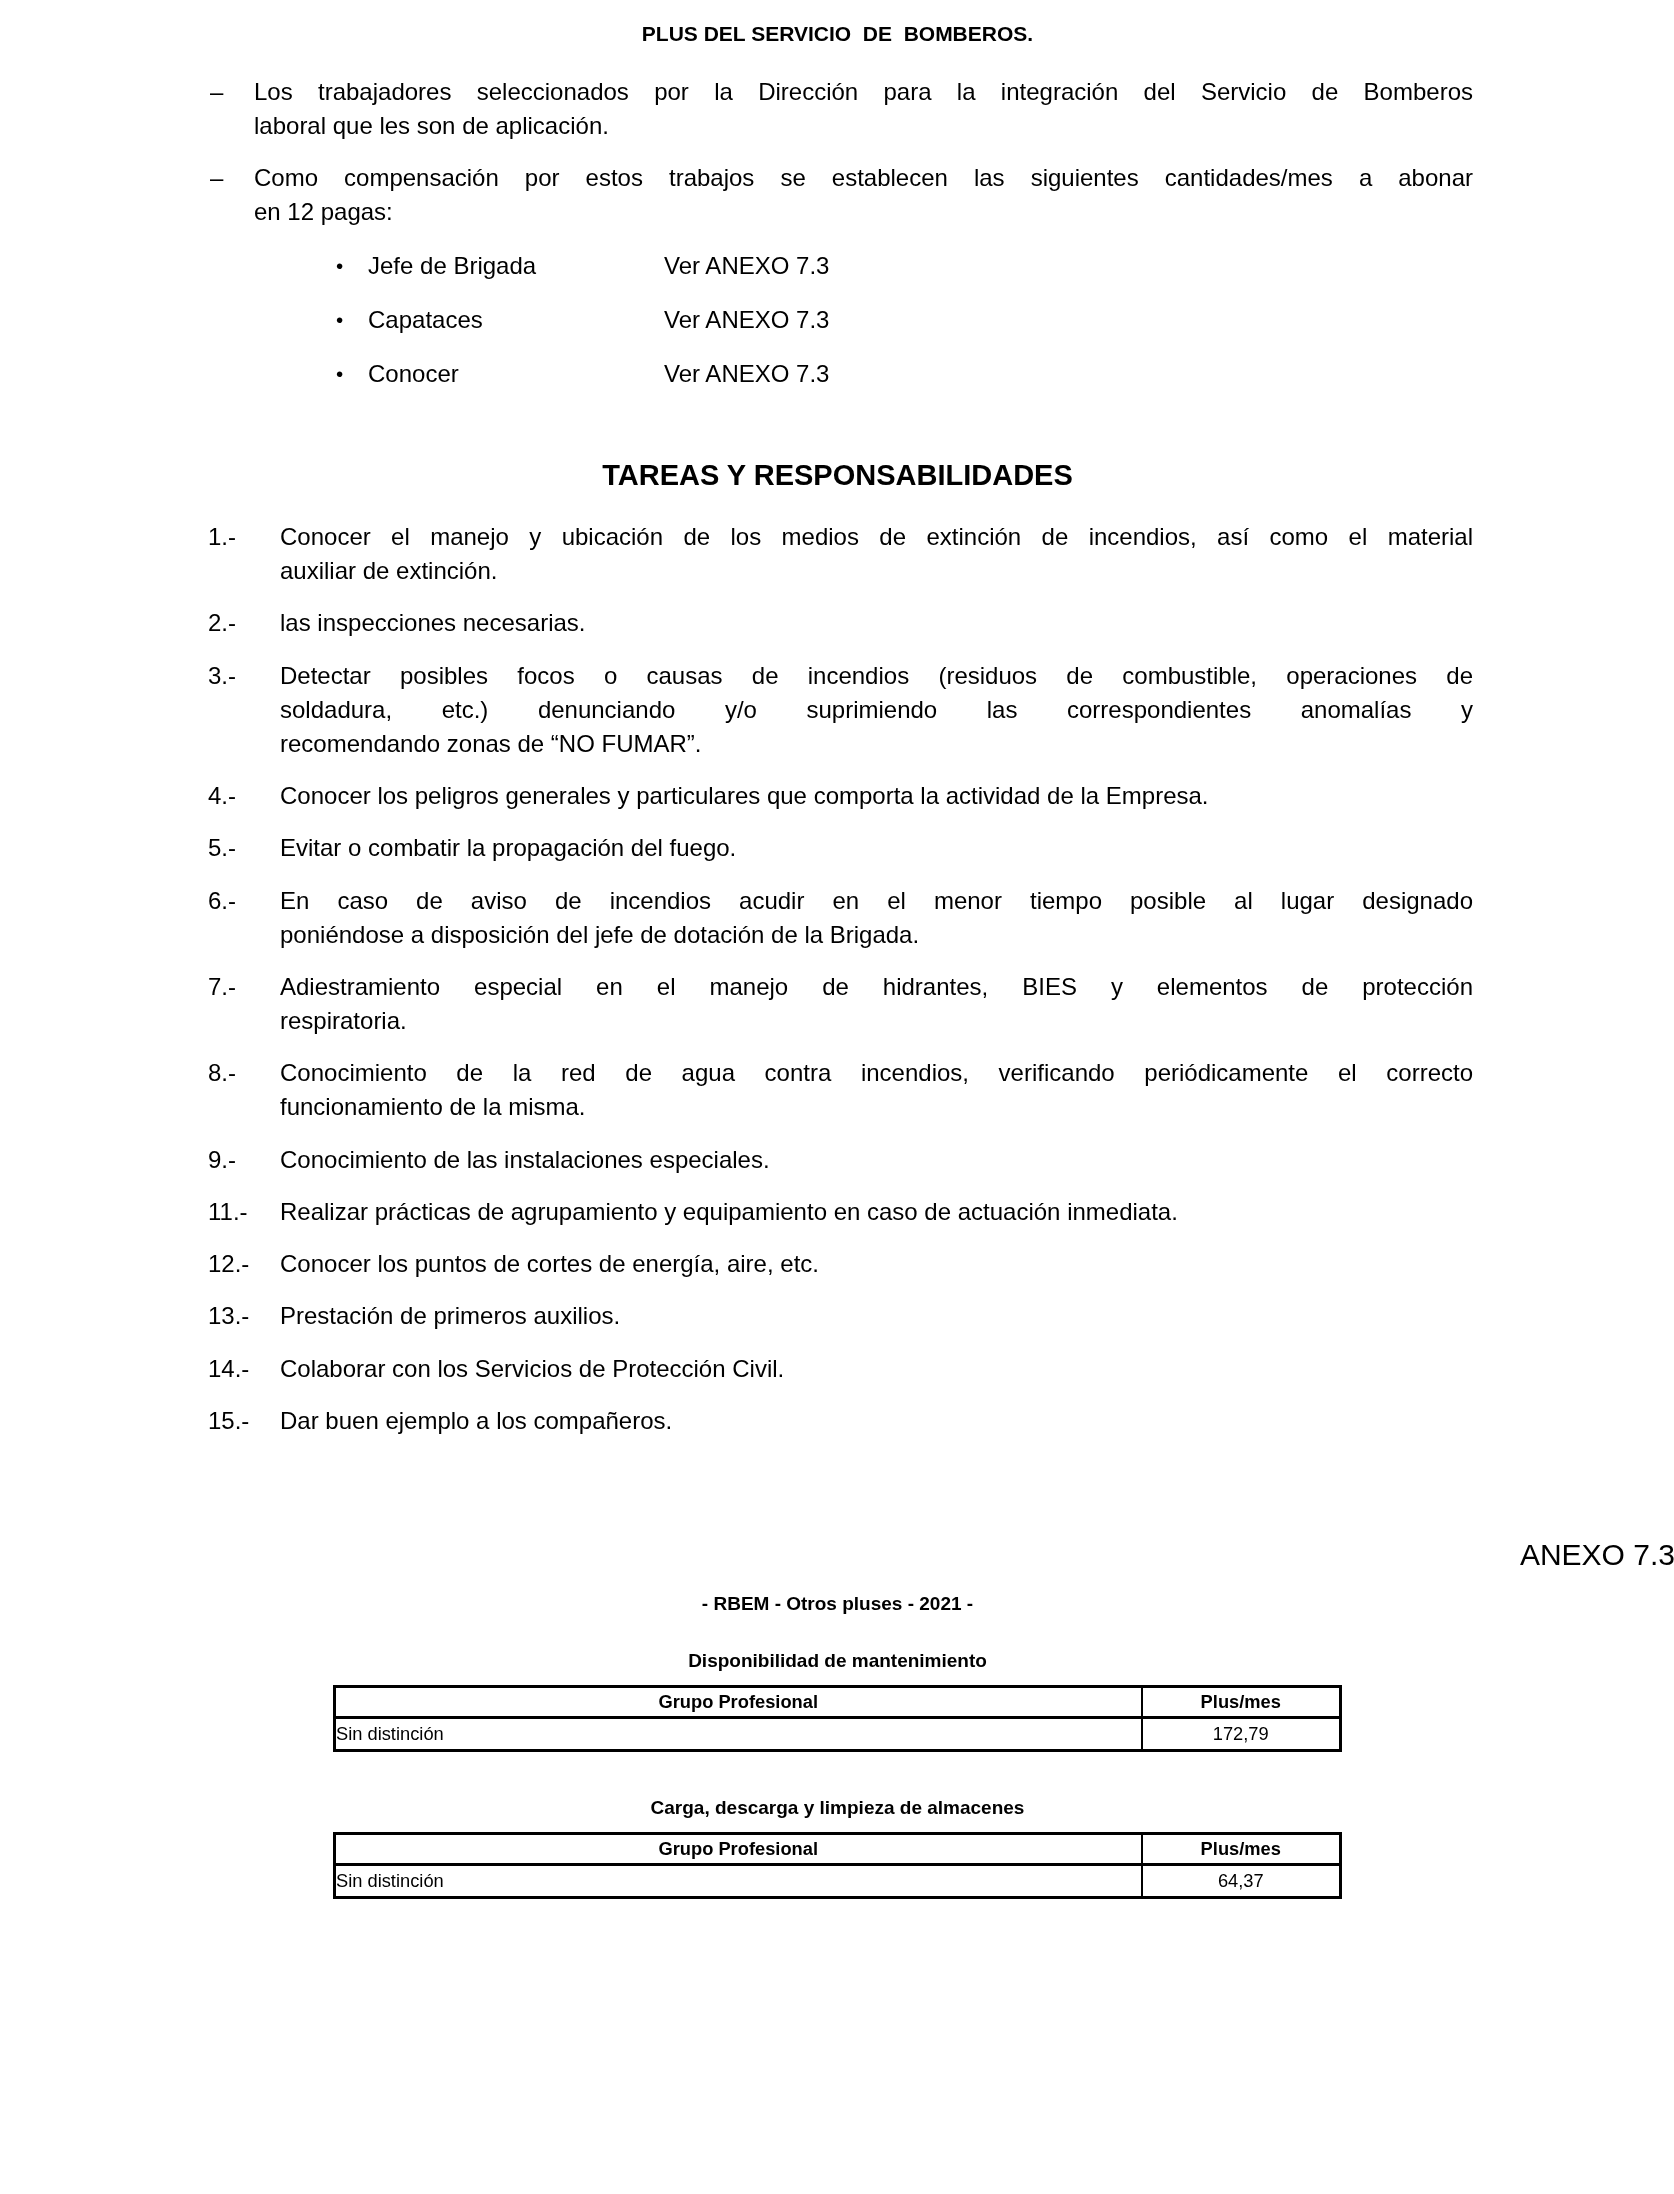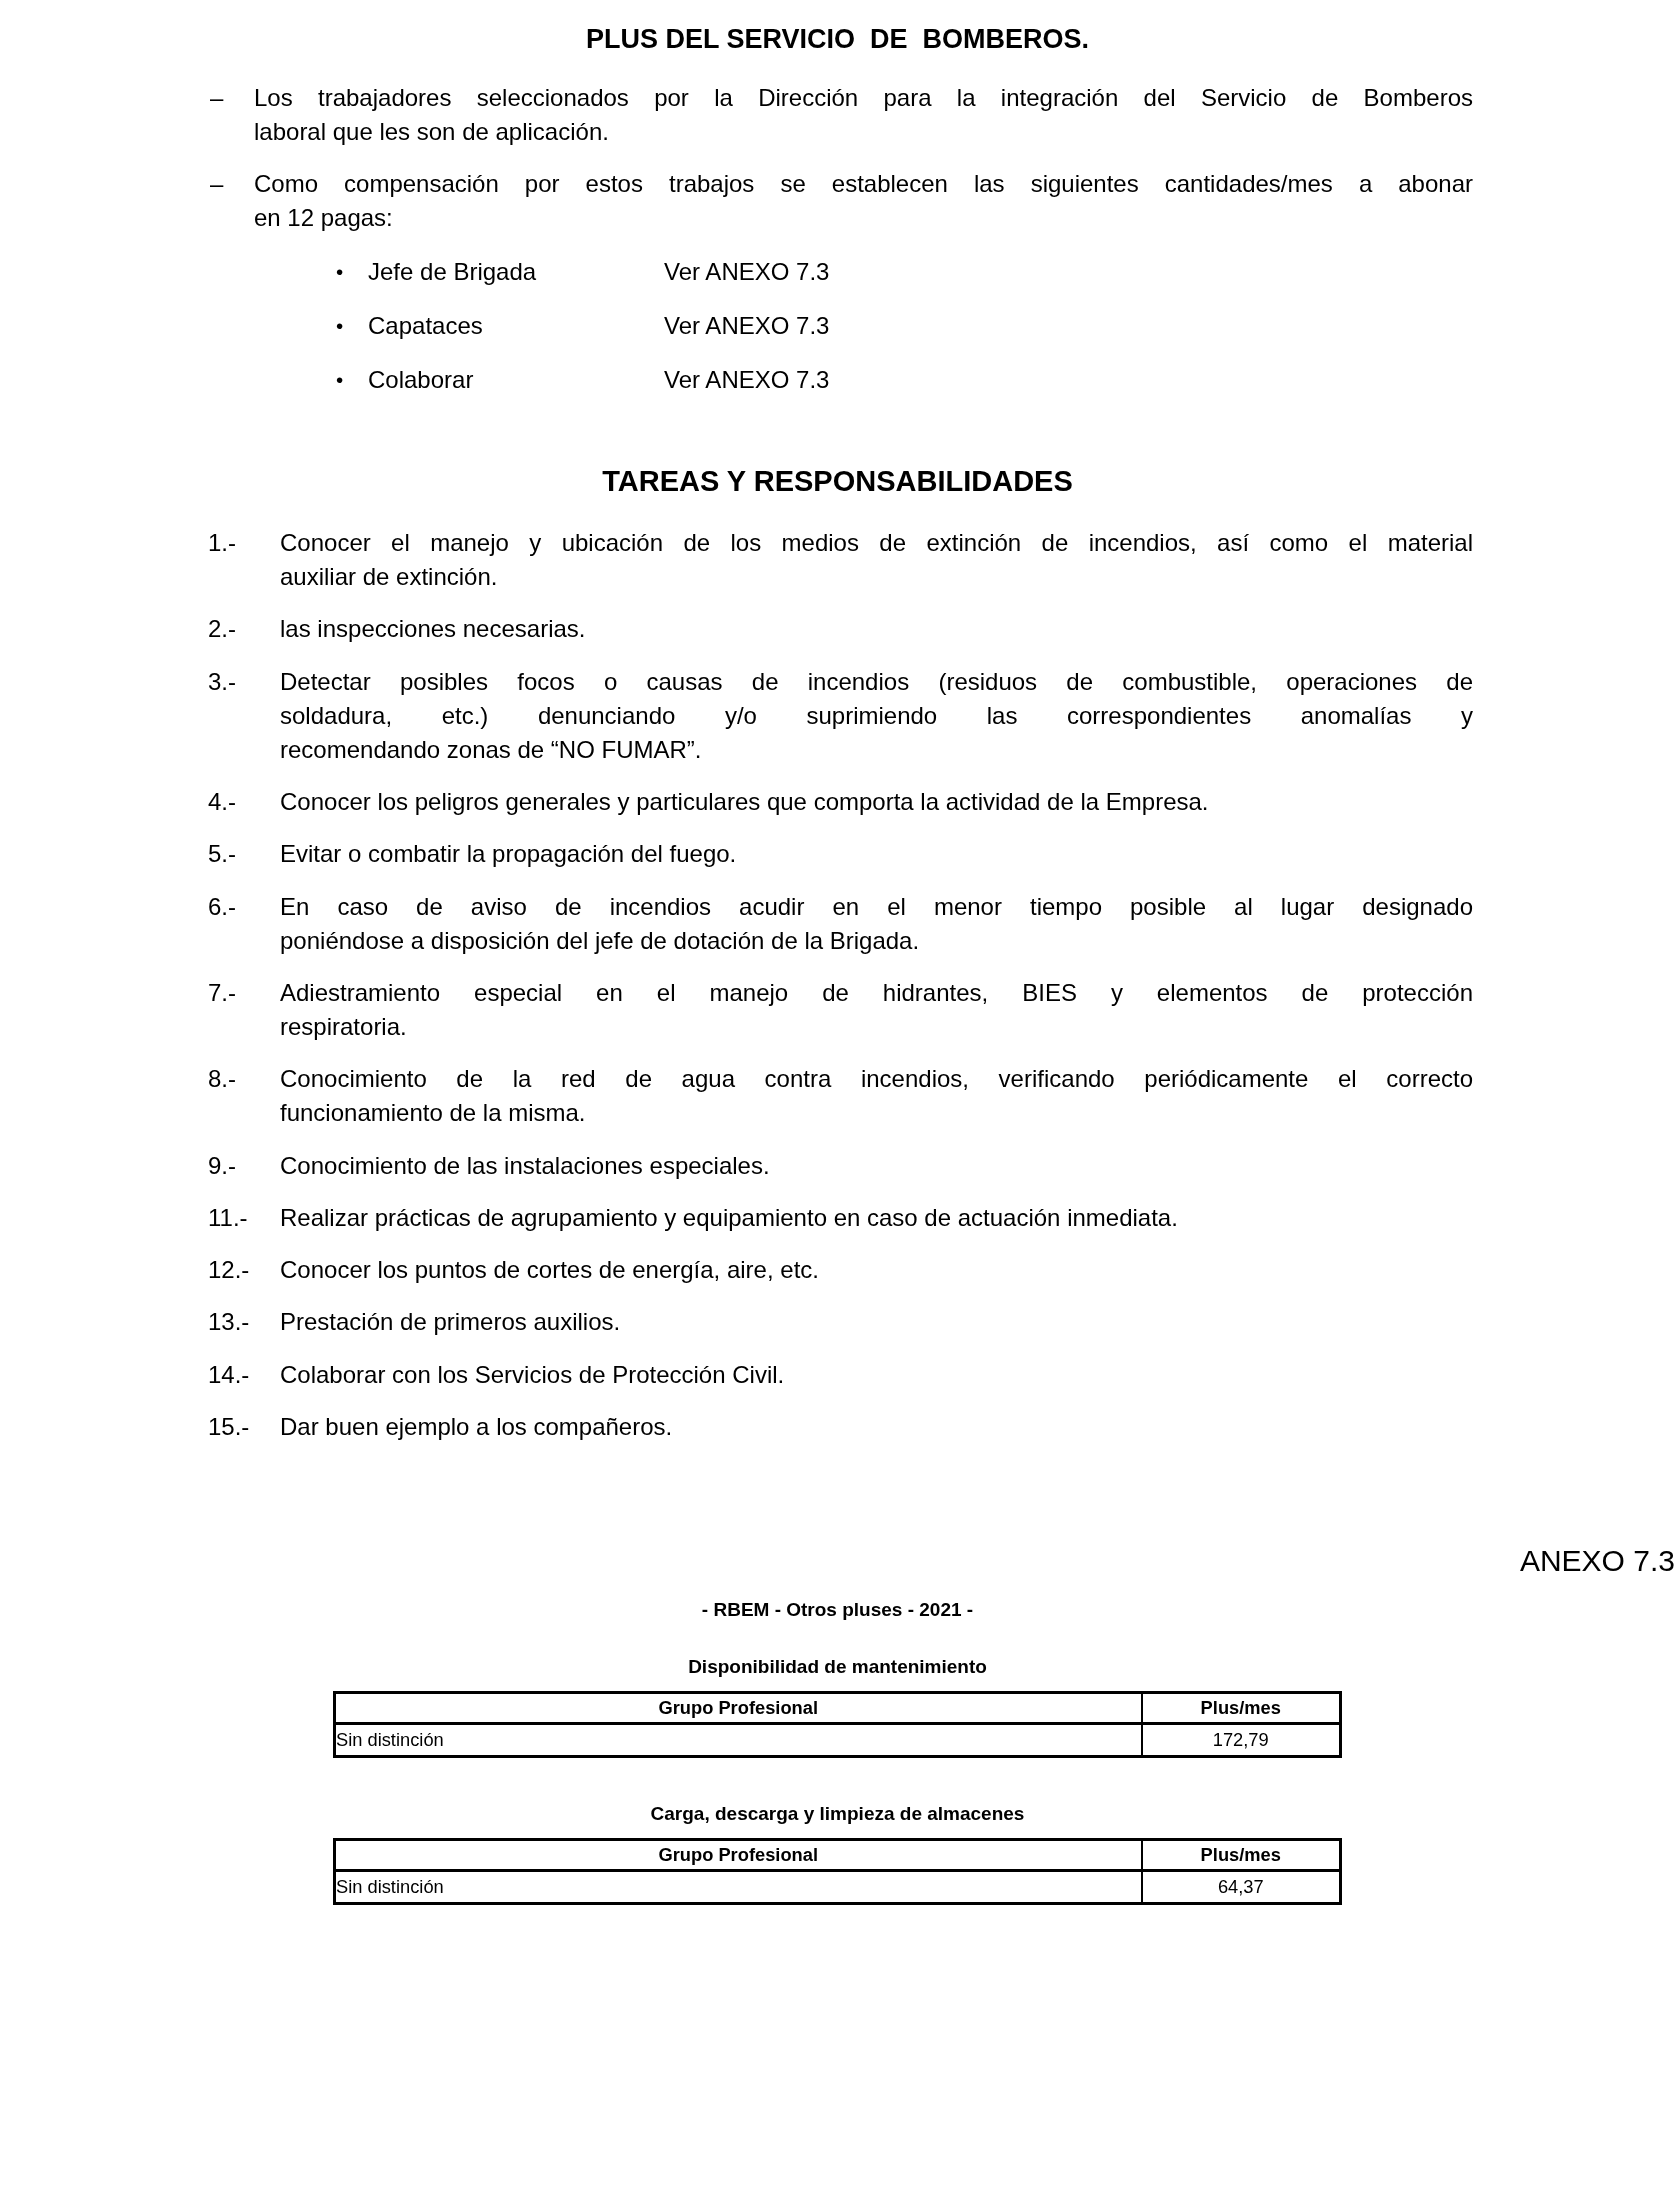--- a/index.html
+++ b/index.html
@@ -9,24 +9,24 @@
     height:2194px;
     margin:0 auto;
     background:#ffffff;
     color:#000;
     font-family:"Liberation Sans",sans-serif;
     font-size:24px;
     overflow:hidden;
     box-sizing:border-box;
   }
   .doc-title{
-    padding-top:22px;
-    text-align:center;
-    font-weight:bold;
-    font-size:27px;
+    padding-top:16px;
+    text-align:center;
+    font-weight:bold;
+    font-size:21px;
     line-height:35px;
     white-space:pre-wrap;
   }
   
   .intro{margin-top:24px;}
   .dash-item{
     display:flex;
     margin:0 202px 17.6px 210px;
     line-height:34px;
   }
@@ -142,21 +142,21 @@
       <div class="bullet-label">Jefe de Brigada</div>
       <div class="bullet-ref">Ver ANEXO 7.3</div>
     </div>
     <div class="bullet-row">
       <div class="bullet-dot">•</div>
       <div class="bullet-label">Capataces</div>
       <div class="bullet-ref">Ver ANEXO 7.3</div>
     </div>
     <div class="bullet-row">
       <div class="bullet-dot">•</div>
-      <div class="bullet-label">Colaborar</div>
+      <div class="bullet-label">Conocer</div>
       <div class="bullet-ref">Ver ANEXO 7.3</div>
     </div>
   </div>
 
   <div class="section-heading">TAREAS Y RESPONSABILIDADES</div>
 
   <div class="tasks">
 
     <div class="task">
       <div class="task-num">1.-</div>

